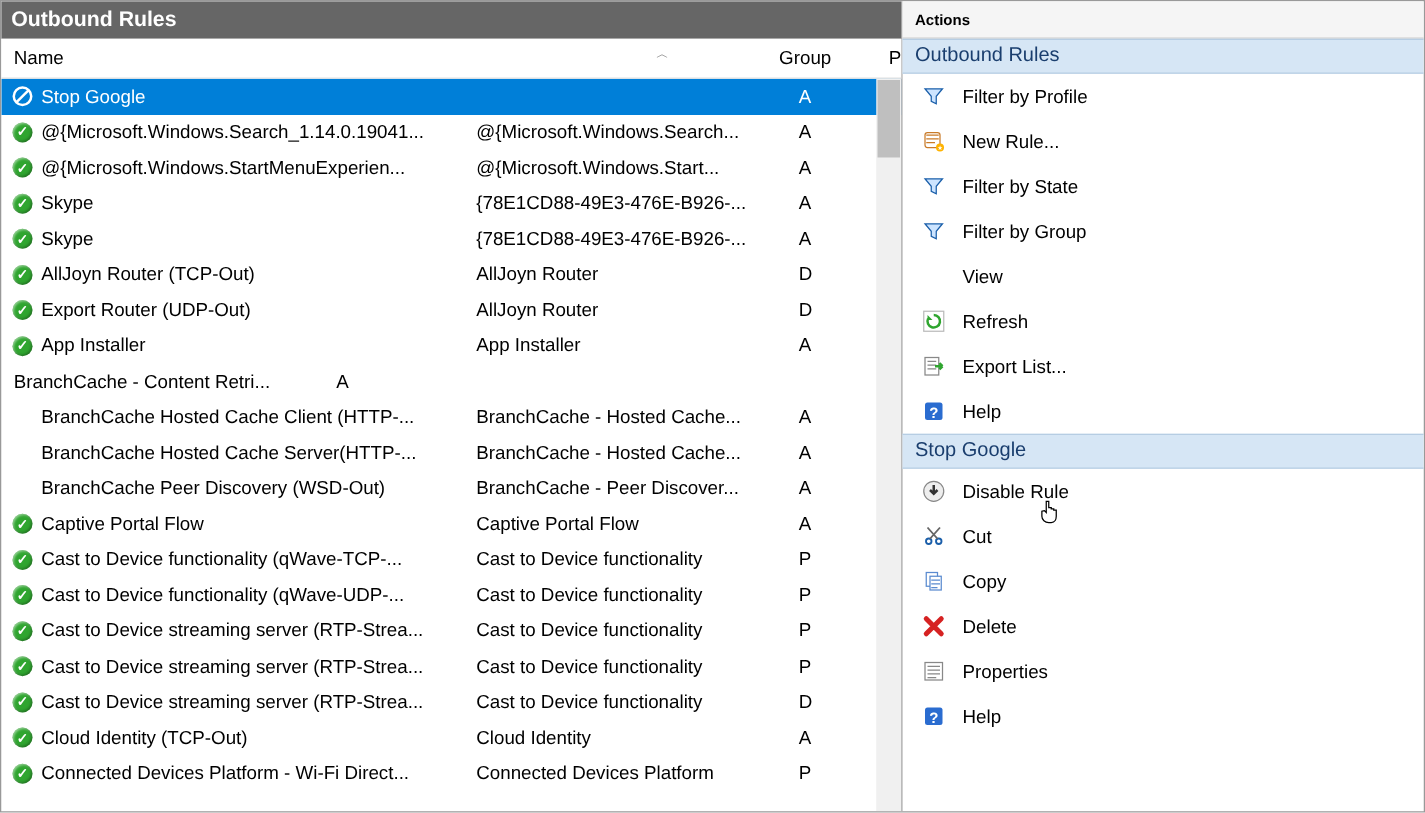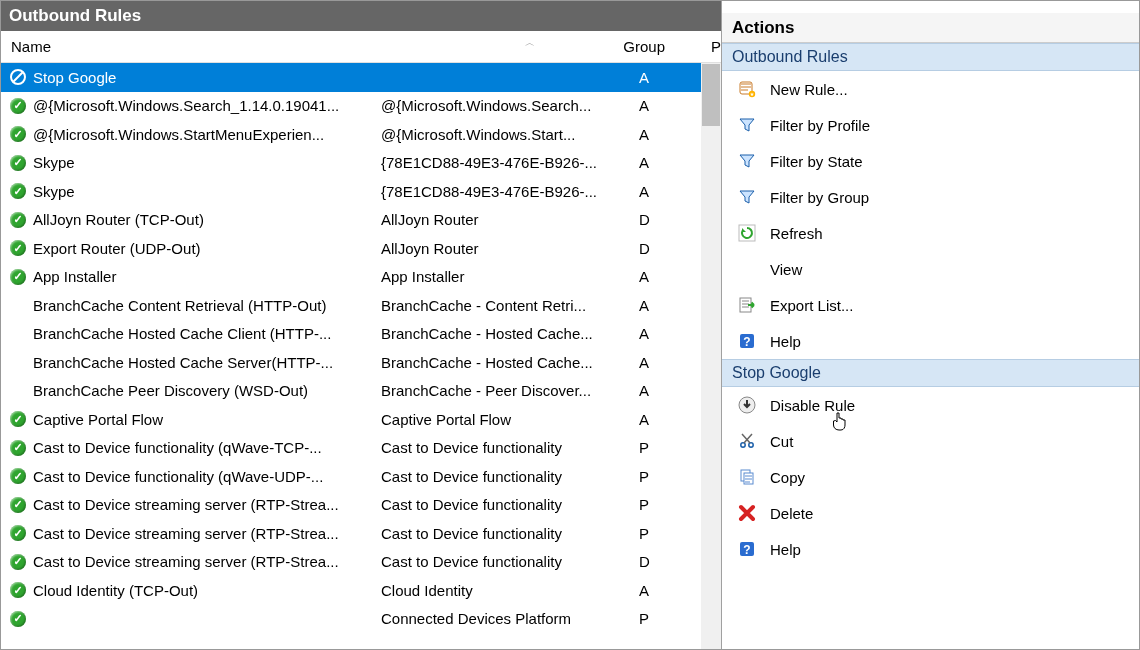--- a/index.html
+++ b/index.html
@@ -1,21 +1,21 @@
 <!DOCTYPE html>
 <html><head>
 <meta charset="utf-8">
 <style>
   * { box-sizing: border-box; margin: 0; padding: 0; }
   body { font-family: "Segoe UI", Arial, sans-serif; font-size: 15px; background: #fff; width: 1140px; height: 650px; overflow: hidden; border: 1px solid #999; }
   .app { display: flex; width: 100%; height: 100%; }
   .main-panel { flex: 0 0 676px; display: flex; flex-direction: column; border-right: 1px solid #a0a0a0; }
   .actions-panel { flex: 1; display: flex; flex-direction: column; }
   .titlebar { background: #666; color: #fff; font-weight: 600; font-size: 17px; padding: 4px 8px; height: 30px; display: flex; align-items: center; }
-  .actions-title { background: #f5f5f5; color: #000; font-weight: 600; font-size: 17px; padding: 4px 10px; height: 30px; display: flex; align-items: center; border-bottom: 1px solid #ccc; margin-top: 12px; }
+  .actions-title { background: #f5f5f5; color: #000; font-weight: 600; font-size: 12px; padding: 4px 10px; height: 30px; display: flex; align-items: center; border-bottom: 1px solid #ccc; }
   .column-headers { display: flex; height: 32px; align-items: center; border-bottom: 1px solid #e0e0e0; background: #fff; gap: 36px; }
   .col-name { flex: 0 0 370px; padding-left: 10px; font-size: 15px; }
   .col-group { flex: 0 0 258px; padding-left: 10px; font-size: 15px; position: relative; text-align: right; }
   .col-group .arrow { position: absolute; top: -2px; left: 118px; font-size: 10px; color: #888; }
   .col-p { flex: 1; padding-left: 10px; font-size: 15px; }
   .rules-body { position: relative; flex: 1; overflow: hidden; }
   .rules-list { width: 100%; }
   .rule-row { display: flex; align-items: center; height: 28.5px; cursor: default; }
   .rule-row.selected { background: #007fd8; color: #fff; }
   .rc-name { flex: 0 0 370px; display: flex; align-items: center; padding-left: 6px; white-space: nowrap; overflow: hidden; }
@@ -130,26 +130,20 @@
             <div class="rc-name">
               <span class="icon-slot">
                 <span class="icon-check">✓</span>
               </span>
               <span>App Installer</span>
             </div>
             <div class="rc-group">App Installer</div>
             <div class="rc-p">A</div>
           </div>
           <div class="rule-row">
-            <div class="rc-name">
-              <span class="icon-slot">
-                <span style="width:16px;height:16px"></span>
-              </span>
-              <span>BranchCache Content Retrieval (HTTP-Out)</span>
-            </div>
             <div class="rc-group">BranchCache - Content Retri...</div>
             <div class="rc-p">A</div>
           </div>
           <div class="rule-row">
             <div class="rc-name">
               <span class="icon-slot">
                 <span style="width:16px;height:16px"></span>
               </span>
               <span>BranchCache Hosted Cache Client (HTTP-...</span>
             </div>
@@ -244,85 +238,86 @@
               <span>Cloud Identity (TCP-Out)</span>
             </div>
             <div class="rc-group">Cloud Identity</div>
             <div class="rc-p">A</div>
           </div>
           <div class="rule-row">
             <div class="rc-name">
               <span class="icon-slot">
                 <span class="icon-check">✓</span>
               </span>
+              <span>Connected Devices Platform - Wi-Fi Direct...</span>
             </div>
             <div class="rc-group">Connected Devices Platform</div>
             <div class="rc-p">P</div>
           </div>
         </div>
       <div class="scrollbar">
         <div class="scrollbar-thumb"></div>
       </div>
     </div>
   </div>
 
   <div class="actions-panel">
     <div class="actions-title">
       <span>Actions</span>
     </div>
     <div class="section-header">Outbound Rules</div>
     <div id="section1-items">
         <div class="action-item">
           <span class="ai-icon">
             <svg class="svg-icon" viewBox="0 0 18 18">
+              <path d="M2 3 h14 l-5 6 v6 l-4 -2 v-4 z" fill="#cce4ff" stroke="#1b5faa" stroke-width="1"></path>
+            </svg>
+          </span>
+          <span class="ai-label">Filter by Profile</span>
+        </div>
+        <div class="action-item">
+          <span class="ai-icon">
+            <svg class="svg-icon" viewBox="0 0 18 18">
               <rect x="2" y="2" width="12" height="12" rx="2" fill="#fff" stroke="#c97b29"></rect>
               <path d="M3 4h10M3 7h10M3 10h7" stroke="#c97b29"></path>
               <circle cx="14" cy="14" r="3.2" fill="#ffb300"></circle>
               <text x="14" y="16" font-size="5" text-anchor="middle" fill="#fff">★</text>
             </svg>
           </span>
           <span class="ai-label">New Rule...</span>
         </div>
         <div class="action-item">
           <span class="ai-icon">
             <svg class="svg-icon" viewBox="0 0 18 18">
               <path d="M2 3 h14 l-5 6 v6 l-4 -2 v-4 z" fill="#cce4ff" stroke="#1b5faa" stroke-width="1"></path>
             </svg>
           </span>
-          <span class="ai-label">Filter by Profile</span>
+          <span class="ai-label">Filter by State</span>
         </div>
         <div class="action-item">
           <span class="ai-icon">
             <svg class="svg-icon" viewBox="0 0 18 18">
               <path d="M2 3 h14 l-5 6 v6 l-4 -2 v-4 z" fill="#cce4ff" stroke="#1b5faa" stroke-width="1"></path>
             </svg>
           </span>
-          <span class="ai-label">Filter by State</span>
-        </div>
-        <div class="action-item">
-          <span class="ai-icon">
-            <svg class="svg-icon" viewBox="0 0 18 18">
-              <path d="M2 3 h14 l-5 6 v6 l-4 -2 v-4 z" fill="#cce4ff" stroke="#1b5faa" stroke-width="1"></path>
-            </svg>
-          </span>
           <span class="ai-label">Filter by Group</span>
+        </div>
+        <div class="action-item">
+          <span class="ai-icon"></span>
+          <span class="ai-label">View</span>
         </div>
         <div class="action-item">
           <span class="ai-icon">
             <svg class="svg-icon" viewBox="0 0 18 18">
               <rect x="1" y="1" width="16" height="16" fill="#fff" stroke="#bbb"></rect>
               <path d="M9 4 a5 5 0 1 1 -4.5 2.8" fill="none" stroke="#2fa52f" stroke-width="2"></path>
               <path d="M4 4 l0 4 l4 0 z" fill="#2fa52f"></path>
             </svg>
           </span>
           <span class="ai-label">Refresh</span>
-        </div>
-        <div class="action-item">
-          <span class="ai-icon"></span>
-          <span class="ai-label">View</span>
         </div>
         <div class="action-item">
           <span class="ai-icon">
             <svg class="svg-icon" viewBox="0 0 18 18">
               <rect x="2" y="2" width="11" height="14" fill="#fff" stroke="#888"></rect>
               <path d="M4 5h7M4 8h7M4 11h7" stroke="#888"></path>
               <path d="M10 9 h6 m0 0 l-2.5 -2.5 M16 9 l-2.5 2.5" stroke="#2fa52f" stroke-width="2" fill="none"></path>
             </svg>
           </span>
           <span class="ai-label">Export List...</span>
@@ -376,20 +371,29 @@
           <span class="ai-icon">
             <svg class="svg-icon" viewBox="0 0 18 18">
               <path d="M3 3 L15 15 M15 3 L3 15" stroke="#d62222" stroke-width="4" stroke-linecap="round"></path>
             </svg>
           </span>
           <span class="ai-label">Delete</span>
         </div>
         <div class="action-item">
           <span class="ai-icon">
             <svg class="svg-icon" viewBox="0 0 18 18">
+              <rect x="2" y="2" width="14" height="14" fill="#fff" stroke="#888"></rect>
+              <path d="M4 5h10M4 8h10M4 11h10M4 14h7" stroke="#888"></path>
+            </svg>
+          </span>
+          <span class="ai-label">Properties</span>
+        </div>
+        <div class="action-item">
+          <span class="ai-icon">
+            <svg class="svg-icon" viewBox="0 0 18 18">
               <rect x="2" y="2" width="14" height="14" rx="2" fill="#2a6cd0"></rect>
               <text x="9" y="14" font-size="12" text-anchor="middle" fill="#fff" font-weight="bold">?</text>
             </svg>
           </span>
           <span class="ai-label">Help</span>
         </div>
       </div>
   </div>
 </div>
 

